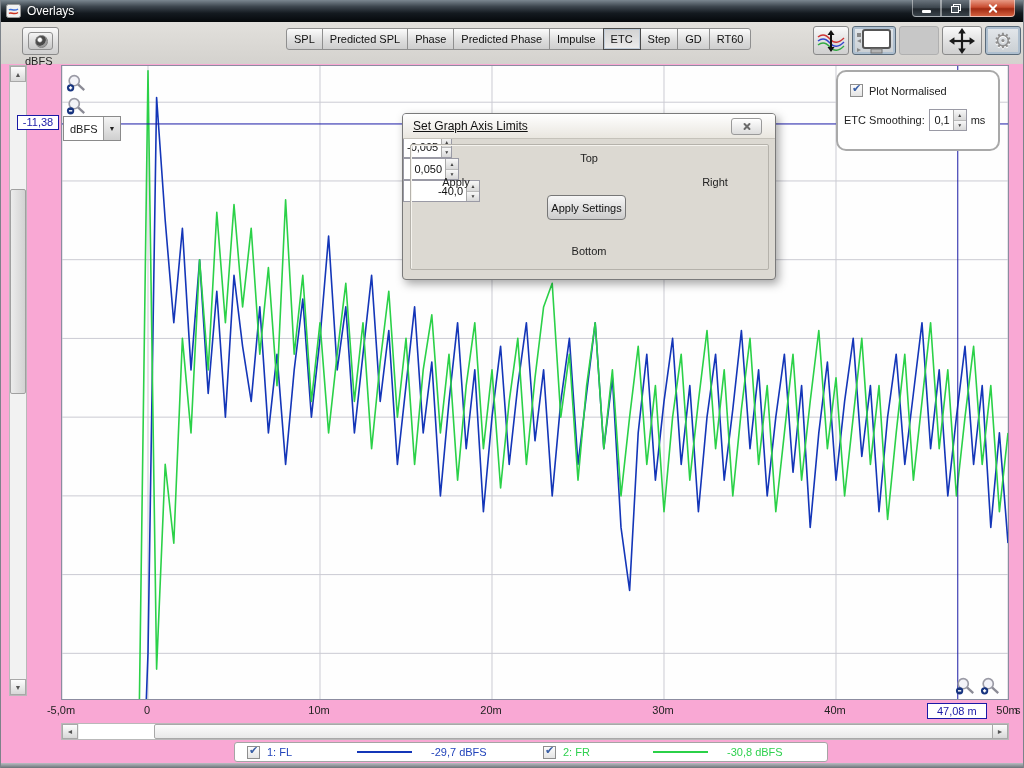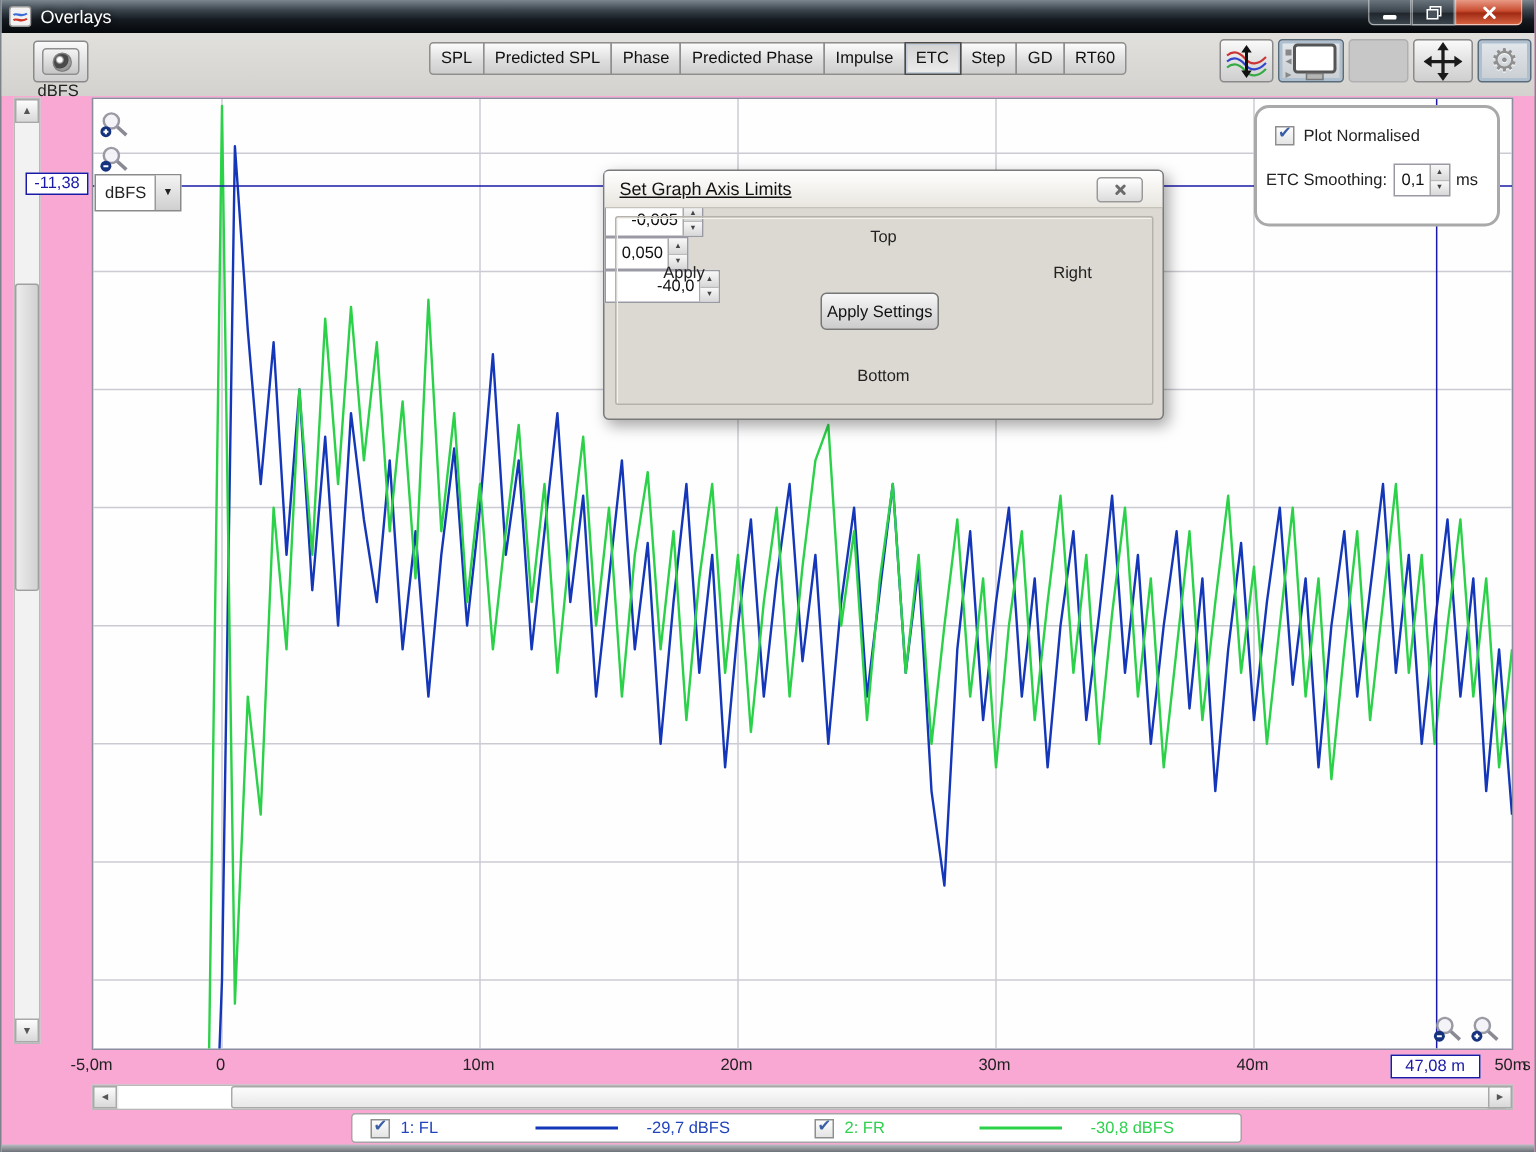--- a/index.html
+++ b/index.html
@@ -307,21 +307,21 @@
     <div class="dlg-group"></div>
     <span class="dlg-label" style="left:0;right:0;top:38px;text-align:center;">Top</span>
     <span class="spin" style="left:104px;top:55px;width:77px;">
       <span class="sval">0,0</span>
       <span class="sbtns">
           <span class="sb">▲</span>
           <span class="sb">▼</span>
         </span>
     </span>
     <span class="dlg-label" style="left:27px;top:62px;width:52px;text-align:center;">Apply</span>
-    <span class="spin" style="left:20px;top:82px;width:66px;justify-content:flex-end;">
+    <span class="spin" style="left:20px;top:82px;width:49px;justify-content:flex-end;">
       <span class="sval">-0,005</span>
       <span class="sbtns">
           <span class="sb">▲</span>
           <span class="sb">▼</span>
         </span>
     </span>
     <div class="apply-btn">Apply Settings</div>
     <span class="dlg-label" style="left:286px;top:62px;width:52px;text-align:center;">Right</span>
     <span class="spin" style="left:279px;top:82px;width:56px;">
       <span class="sval">0,050</span>

